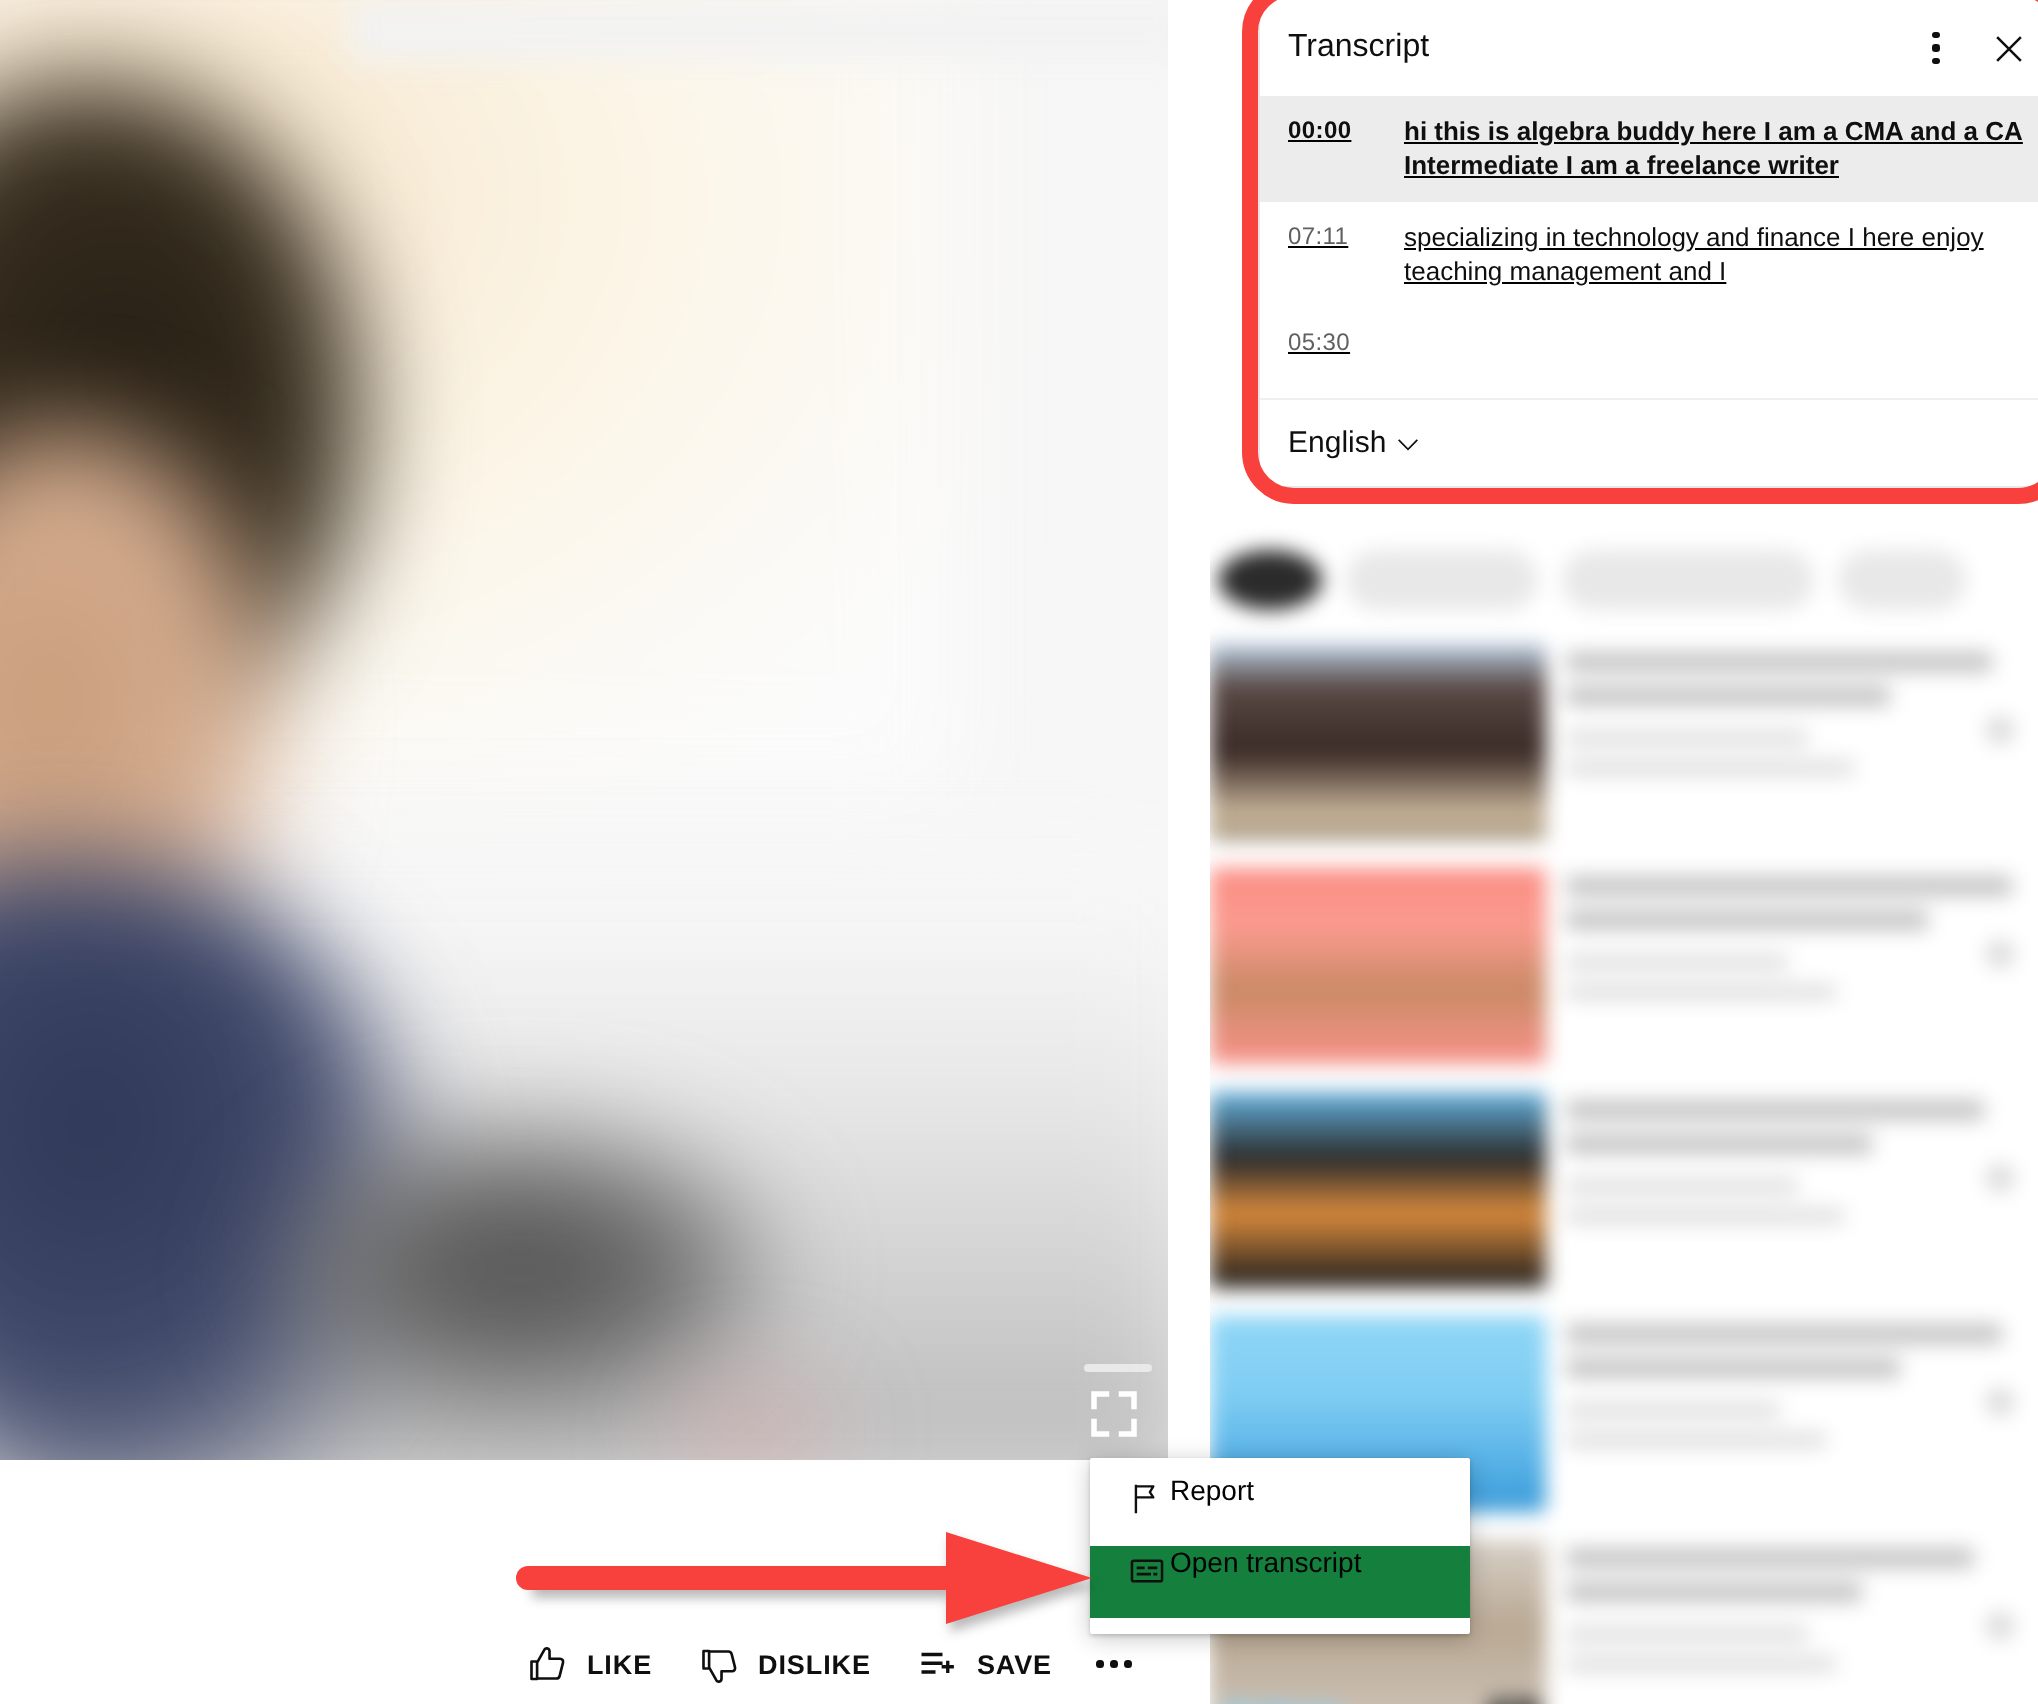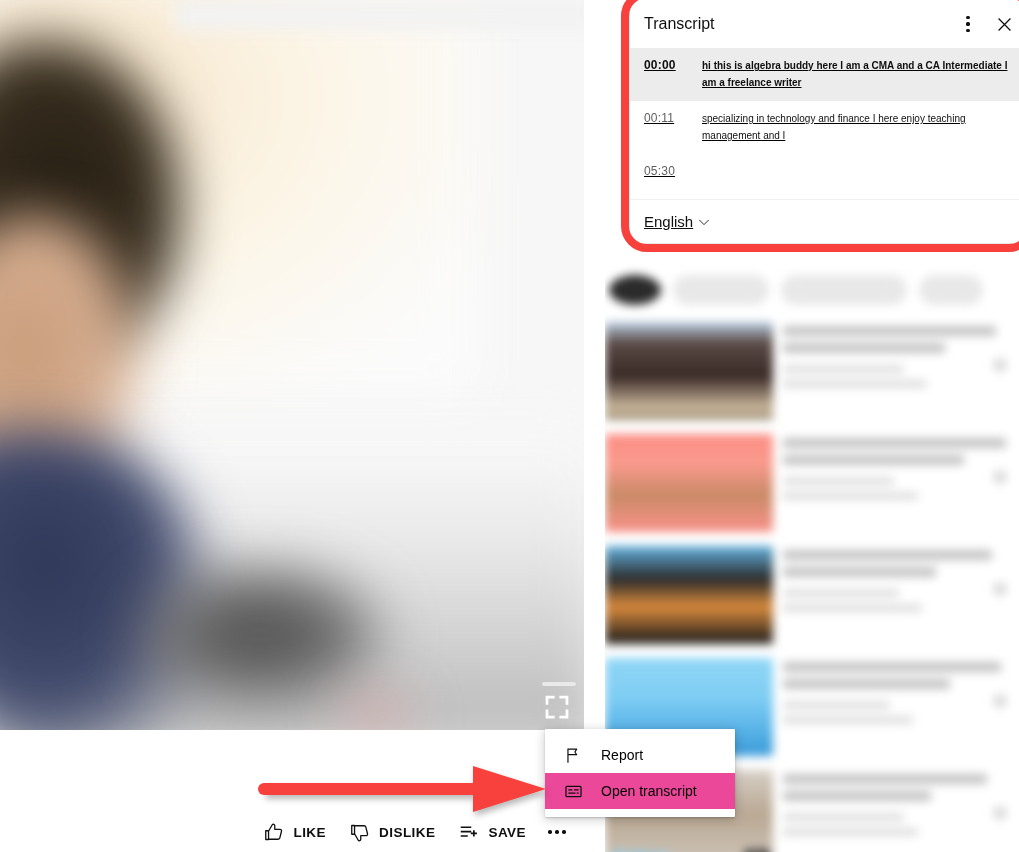--- a/index.html
+++ b/index.html
@@ -98,26 +98,26 @@
   
   #context-menu {
     position: absolute; left: 545px; top: 729px; width: 190px;
     background: #ffffff;
     box-shadow: 0 1px 2px rgba(0,0,0,.18), 0 2px 12px rgba(0,0,0,.22);
     border-radius: 1px;
     padding: 8px 0;
     z-index: 40;
   }
   .menu-item {
-    display: flex; align-items: center; gap: 16px;
+    display: flex; 
     height: 36px; padding: 0 16px;
     font-size: 14px; color: #030303; cursor: pointer;
     white-space: nowrap;
   }
-  .menu-item.is-highlighted { background: #ec4899; }
+  .menu-item.is-highlighted { background: #15803d; }
   .menu-icon { width: 24px; height: 24px; display:flex; align-items:center; justify-content:center; flex: 0 0 24px; }
 
   
   #red-arrow { position: absolute; left: 258px; top: 760px; width: 300px; height: 62px; z-index: 45; }
 
   
   #transcript-wrap {
     position: absolute; left: 621px; top: 0px; width: 414px; height: 256px;
     z-index: 30;
   }
@@ -157,31 +157,31 @@
     display: flex; gap: 0px; padding: 9px 14px 10px 14px;
     cursor: pointer;
   }
   .seg.is-active { background: #ececec; }
   .seg-time {
     flex: 0 0 58px; font-size: 12px; color: #606060; padding-top: 1px;
     letter-spacing: .2px;
   }
   .seg.is-active .seg-time { color: #0f0f0f; font-weight: 700; }
   .seg-text {
-    flex: 1 1 auto; font-size: 10px; line-height: 17px; color: #0f0f0f;
+    flex: 1 1 auto; font-size: 13px; line-height: 17px; color: #0f0f0f;
   }
   .seg.is-active .seg-text { font-weight: 700; }
 
   #transcript-footer {
     flex: 0 0 44px; display: flex; align-items: center;
     padding: 0 14px; border-top: 1px solid #f0f0f0;
   }
   #lang-select {
     display: flex; align-items: center; gap: 4px;
-    font-size: 15px; color: #0f0f0f; cursor: pointer; text-decoration: underline;
+    font-size: 15px; color: #0f0f0f; cursor: pointer;
   }
 
   
   #related-col {
     position: absolute; left: 605px; top: 262px; width: 414px; height: 590px;
     overflow: hidden;
     background: #ffffff;
   }
   #chips-row {
     display: flex; align-items: center; gap: 12px;
@@ -392,21 +392,21 @@
           </svg>
         </span>
       </div>
 
       <div id="transcript-body">
         <div class="seg is-active">
           <span class="seg-time">00:00</span>
           <span class="seg-text">hi this is algebra buddy here I am a CMA and  a CA Intermediate I am a freelance writer</span>
         </div>
         <div class="seg">
-          <span class="seg-time">00:11</span>
+          <span class="seg-time">07:11</span>
           <span class="seg-text">specializing in technology and finance  I here enjoy teaching management and I</span>
         </div>
         <div class="seg">
           <span class="seg-time">05:30</span>
         </div>
       </div>
 
       <div id="transcript-footer">
         <span id="lang-select">
           <span>English</span>

